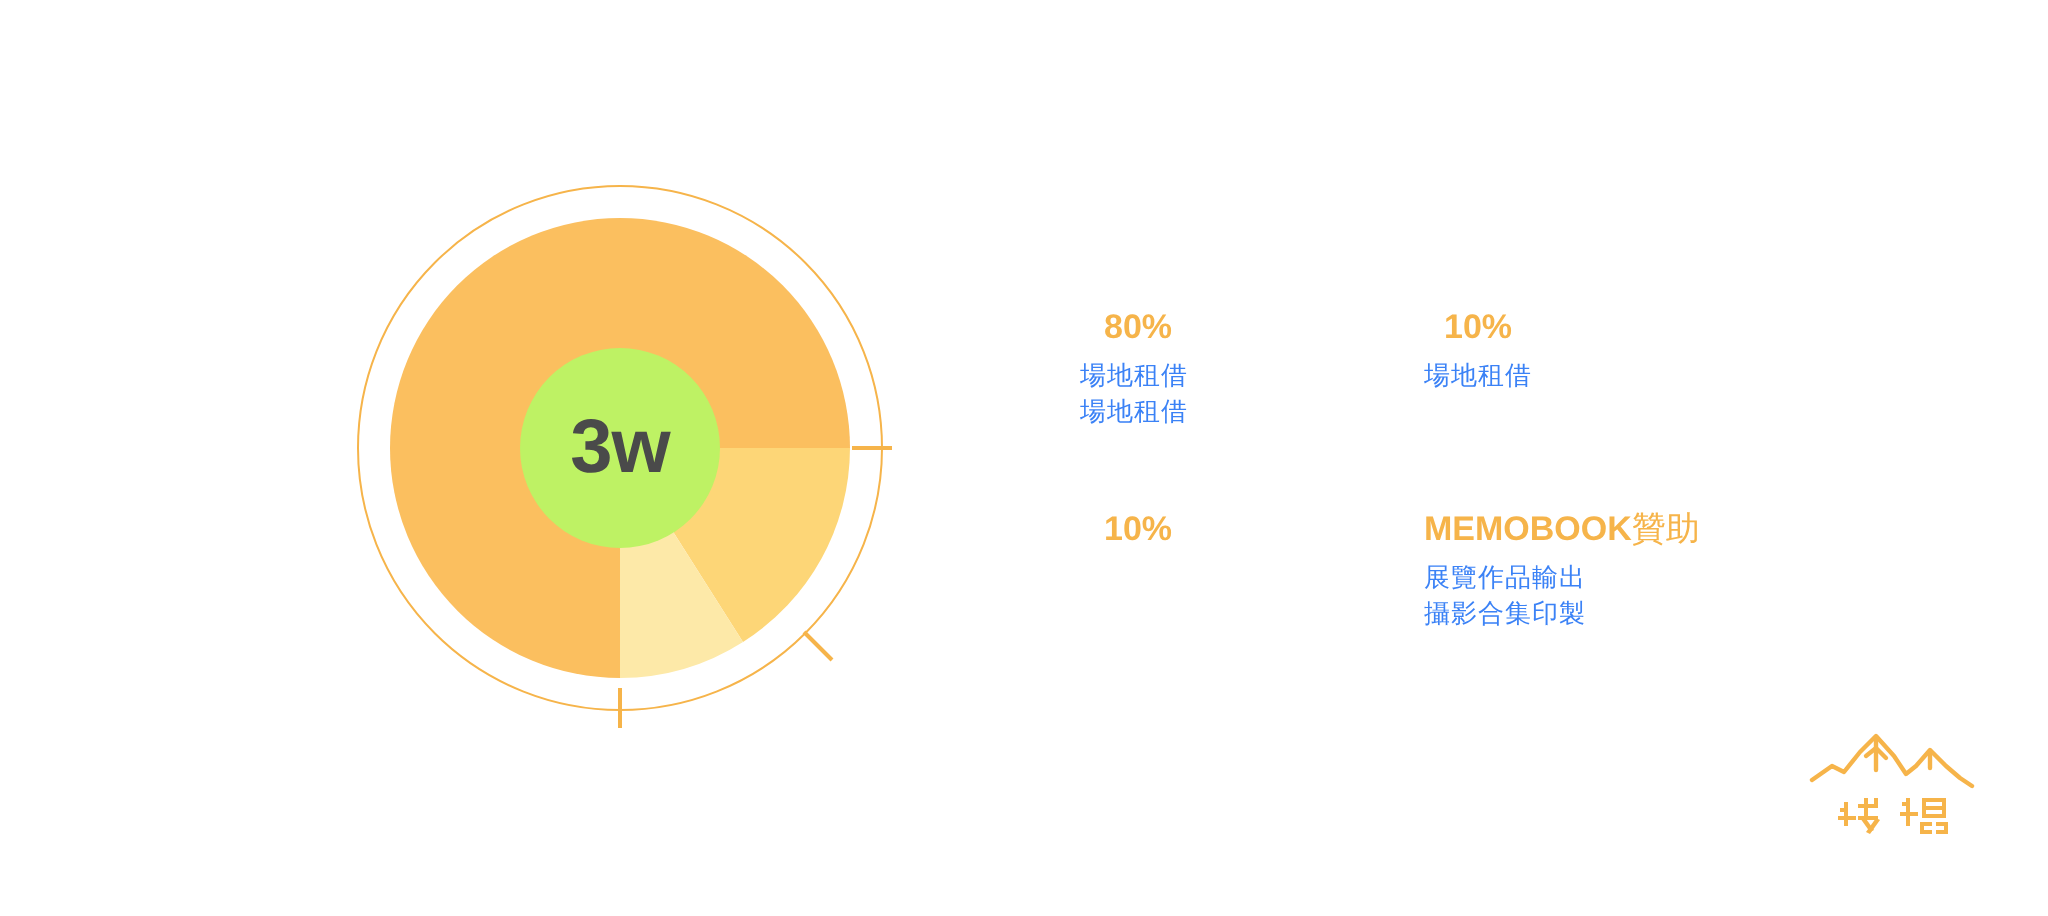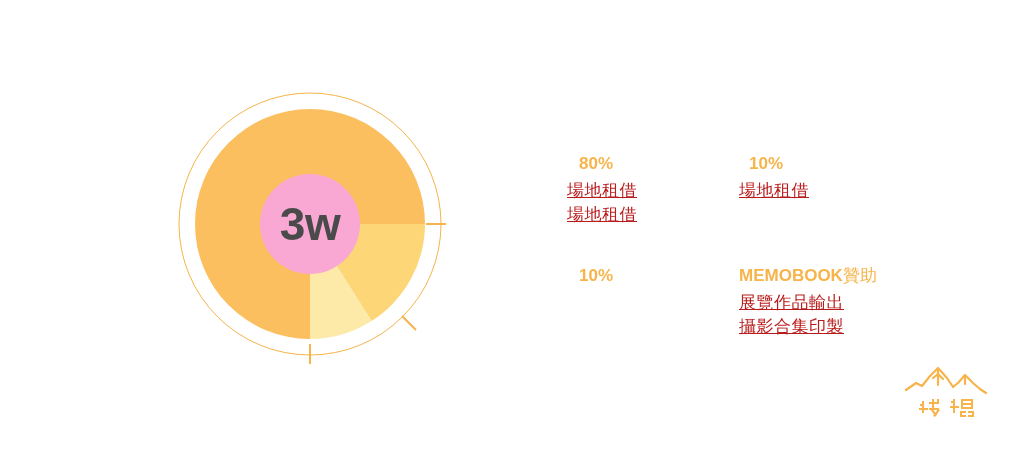--- a/index.html
+++ b/index.html
@@ -31,25 +31,25 @@
     height: 270px;
     overflow: visible;
   }
   #center-label {
     position: absolute;
     left: 85px;
     top: 85px;
     width: 100px;
     height: 100px;
     border-radius: 50%;
-    background: #f9a8d4;
+    background: #bef264;
     display: flex;
     align-items: center;
     justify-content: center;
-    font-size: 46px;
+    font-size: 38px;
     font-weight: 700;
     color: #4a4a4a;
     letter-spacing: -0.5px;
     line-height: 1;
   }
 
   
   #legend {
     position: absolute;
     left: 540px;
@@ -57,43 +57,41 @@
     width: 400px;
   }
   .legend-row {
     display: flex;
   }
   .legend-row.row-2 {
     margin-top: 38px;
   }
   .legend-cell {
     width: 172px;
-    margin-left: 27px;
   }
   .legend-cell.col-2 {
     margin-left: 0px;
   }
   .legend-head {
     color: #f6b44a;
     font-weight: 700;
     font-size: 17px;
     line-height: 1.35;
     white-space: nowrap;
   }
   .legend-head .head-cjk {
     font-weight: 400;
   }
   .legend-lines {
     margin-top: 3px;
-    color: #b91c1c;
-    font-size: 17px;
+    color: #3b82f6;
+    font-size: 13px;
     line-height: 1.42;
     letter-spacing: 0.5px;
     white-space: nowrap;
-    text-decoration: underline;
   }
   .legend-line { display: block; }
 
   .indent-a { padding-left: 12px; }
   .indent-b { padding-left: 10px; }
 
   
   #logo {
     position: absolute;
     left: 903px;

